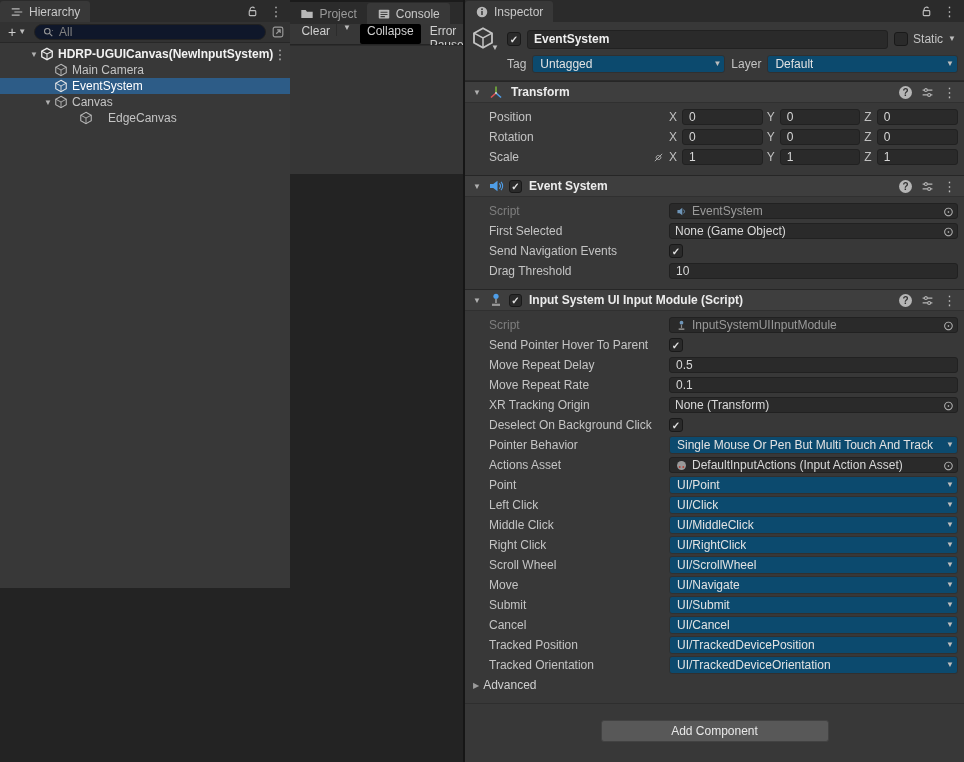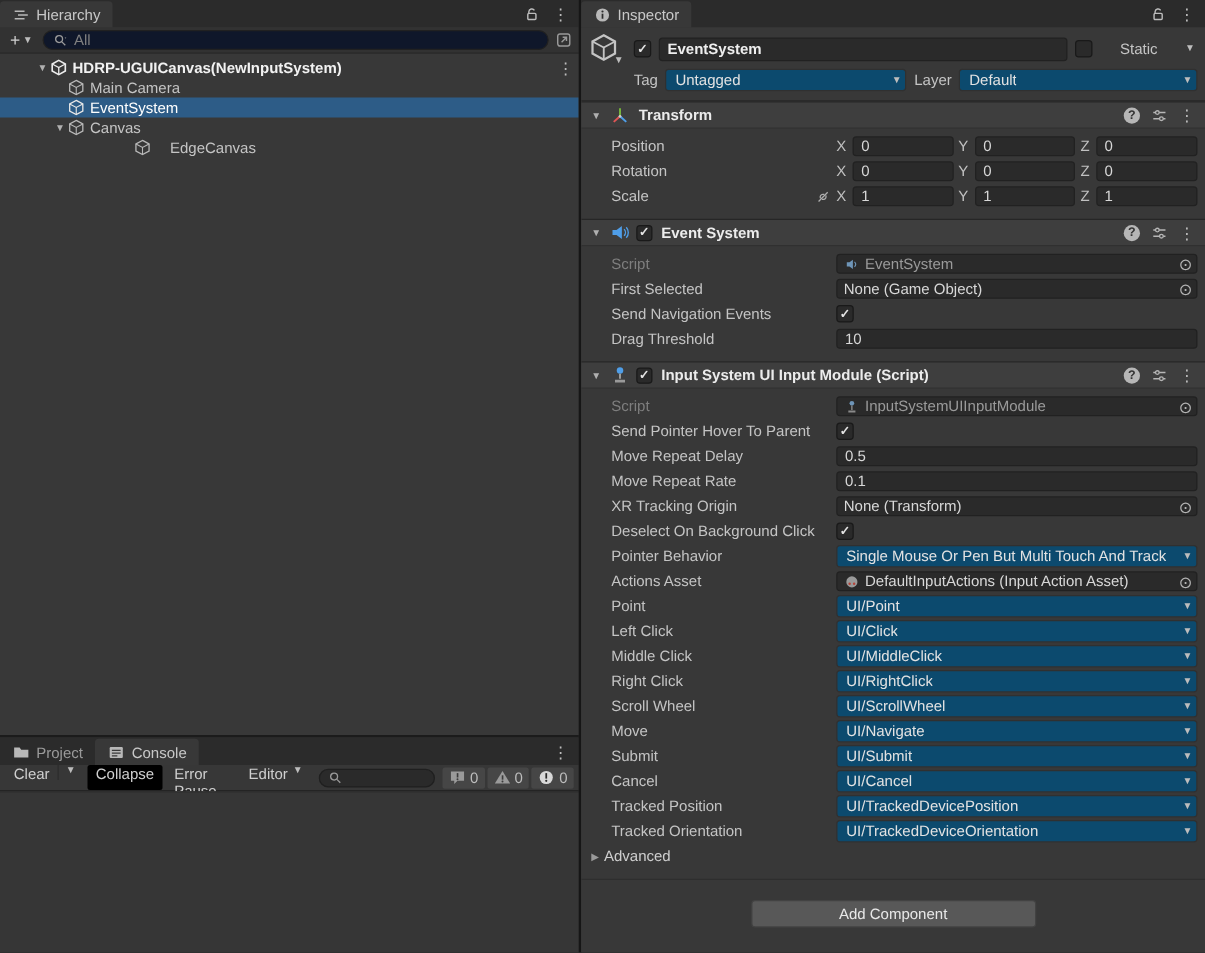--- a/index.html
+++ b/index.html
@@ -4,21 +4,21 @@
 <style>
   * { box-sizing: border-box; margin: 0; padding: 0; }
   html,body { width:964px; height:762px; overflow:hidden; }
   body {
     font-family: "Liberation Sans", sans-serif;
     font-size: 12px;
     color: #d2d2d2;
     background: #232323;
   }
   .app { width:964px; height:762px; display:flex; }
-  .leftcol { width:463px; display:flex; flex-direction:column; }
+  .leftcol { width:463px; display:flex; flex-direction:row; }
   .vdivider { width:2px; background:#161616; }
   .rightcol { width:499px; display:flex; flex-direction:column; background:#383838; }
 
   
   .tabbar { height:22px; background:#2b2b2b; display:flex; align-items:stretch; flex:none; }
   .tab { display:flex; align-items:center; gap:5px; padding:0 10px; color:#c8c8c8;
          background:#383838; border-radius:3px 3px 0 0; margin-top:1px; }
   .tab.inactive { background:transparent; color:#9a9a9a; }
   .tabbar-right { margin-left:auto; display:flex; align-items:center; gap:10px; padding-right:8px; }
   .kebab { color:#bdbdbd; font-size:13px; line-height:1; }
@@ -62,21 +62,21 @@
   .go-header { padding:5px 6px 6px 6px; border-bottom:1px solid #2a2a2a; }
   .go-row1 { display:flex; align-items:center; gap:6px; height:24px; }
   .go-icon-wrap { position:relative; width:30px; height:26px; flex:none; }
   .go-icon-wrap .caret { position:absolute; right:2px; bottom:0; }
   .checkbox { width:14px; height:14px; background:#2a2a2a; border:1px solid #191919; border-radius:3px;
               display:flex; align-items:center; justify-content:center; flex:none;
               color:transparent; font-size:10px; font-weight:bold; }
   .checkbox.checked { color:#e4e4e4; }
   .namefield { flex:1; height:19px; background:#2a2a2a; border:1px solid #212121; border-radius:3px;
                display:flex; align-items:center; padding:0 6px; font-weight:bold; color:#eeeeee; }
-  .static-group { display:flex; align-items:center; gap:22px; color:#c4c4c4; padding-right:2px; }
+  .static-group { display:flex; align-items:center; gap:5px; color:#c4c4c4; padding-right:2px; }
   .go-row2 { display:flex; align-items:center; gap:6px; height:20px; margin-top:3px; padding-left:36px; }
   .minilabel { color:#c4c4c4; flex:none; }
   .dropdown { height:18px; background:#0c4a6e; border:1px solid #303030; border-radius:3px;
               display:flex; align-items:center; padding:0 3px 0 7px; color:#e2e2e2; overflow:hidden; }
   .dropdown .ddtext { white-space:nowrap; overflow:hidden; }
   .dropdown .caret { margin-left:auto; padding-left:3px; }
   .dd-tag { width:193px; }
   .dd-layer { flex:1; }
 
   .comp-header { height:22px; background:#3e3e3e; border-top:1px solid #262626; border-bottom:1px solid #303030;
@@ -198,21 +198,21 @@
         <div class="trow" style="padding-left:28px;">
           <span class="arrow" style="margin-left:14px;">▼</span>
           <span class="icon14">
             <svg viewBox="0 0 16 16">
                 <path d="M8 1.5 14 4.8v6.4L8 14.5 2 11.2V4.8Z" fill="none" stroke="#b8b8b8" stroke-width="1.2"></path>
                 <path d="M2 4.8 8 8l6-3.2M8 8v6.5" stroke="#b8b8b8" stroke-width="1" fill="none"></path>
               </svg>
           </span>
           <span class="tlabel">Canvas</span>
         </div>
-        <div class="trow" style="padding-left:84px;gap:11px;">
+        <div class="trow" style="padding-left:56px;gap:11px;">
           <span class="arrow"></span>
           <span class="icon14">
             <svg viewBox="0 0 16 16">
                 <path d="M8 1.5 14 4.8v6.4L8 14.5 2 11.2V4.8Z" fill="none" stroke="#b8b8b8" stroke-width="1.2"></path>
                 <path d="M2 4.8 8 8l6-3.2M8 8v6.5" stroke="#b8b8b8" stroke-width="1" fill="none"></path>
               </svg>
           </span>
           <span class="tlabel">EdgeCanvas</span>
         </div>
       </div>

